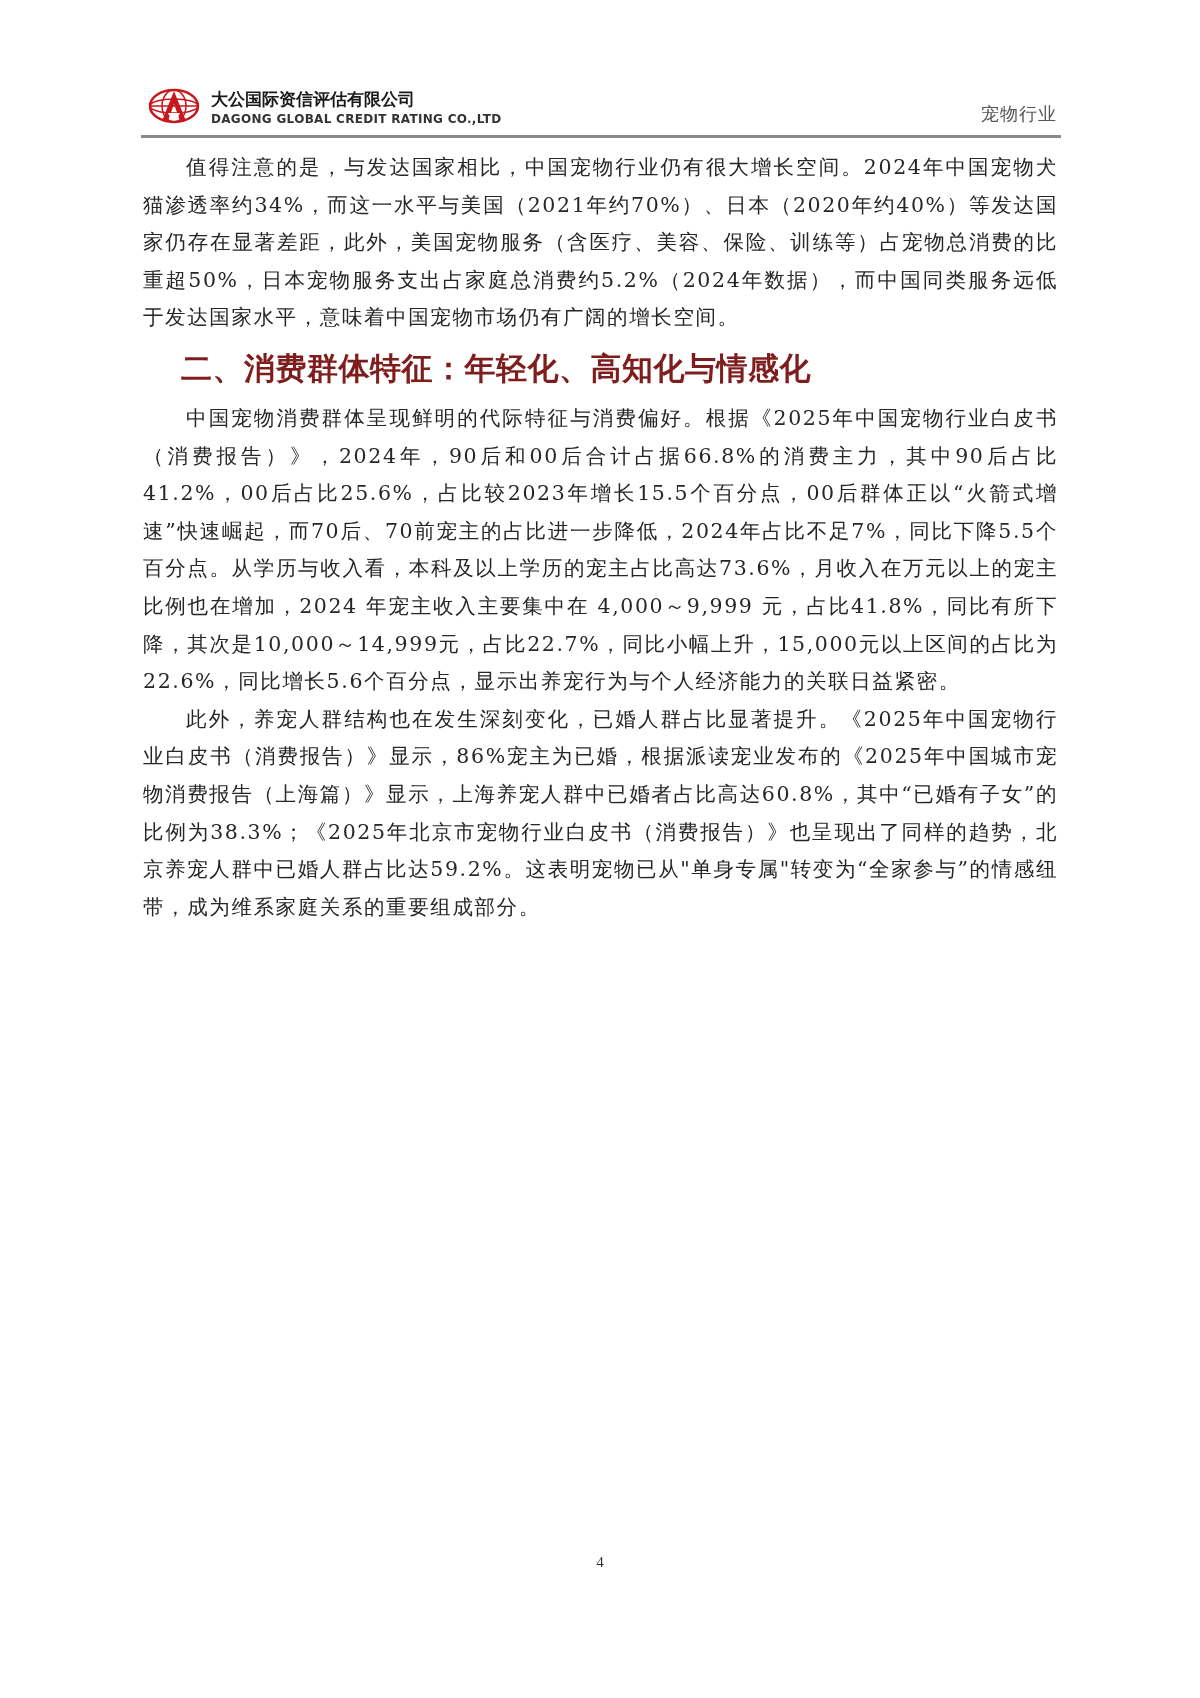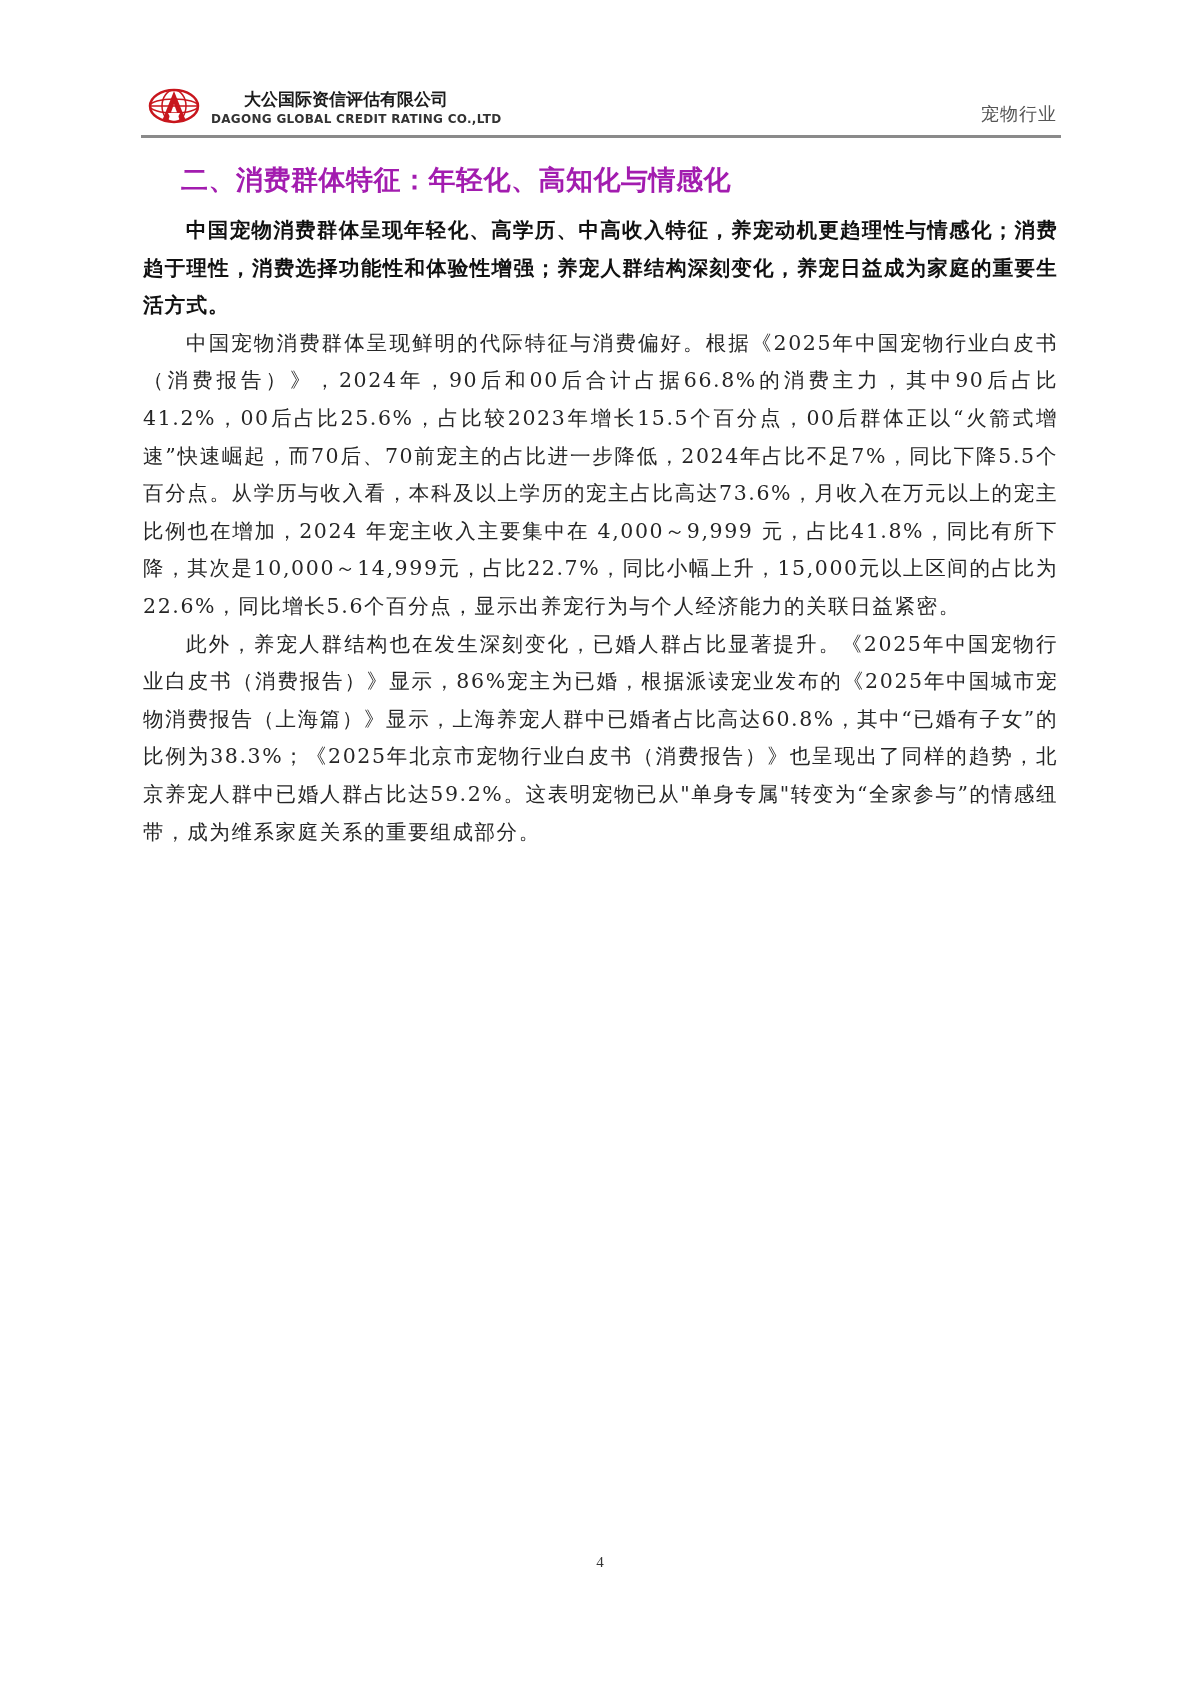--- a/index.html
+++ b/index.html
@@ -32,21 +32,20 @@
     .company-cn {
       position: absolute;
       left: 70px;
       top: 6px;
       font-family: "DejaVu Sans", "Liberation Sans", sans-serif;
       font-weight: bold;
       font-size: 17px;
       letter-spacing: 0px;
       color: #1a1a1a;
       white-space: nowrap;
-      margin-left: 33px;
     }
     .company-en {
       position: absolute;
       left: 70px;
       top: 30px;
       font-family: "DejaVu Sans", "Liberation Sans", sans-serif;
       font-weight: bold;
       font-size: 12px;
       letter-spacing: 0.3px;
       color: #333;
@@ -89,23 +88,23 @@
       font-family: "DejaVu Sans", "Liberation Sans", sans-serif;
       font-weight: bold;
       color: #111;
       letter-spacing: 1.2px;
     }
     h2 {
       margin: 13px 0 14px 0;
       padding-left: 38px;
       font-family: "DejaVu Sans", "Liberation Sans", sans-serif;
       font-weight: bold;
-      font-size: 27px;
+      font-size: 31px;
       line-height: 36px;
-      color: #a21caf;
+      color: #7f1d1d;
       letter-spacing: 0.5px;
     }
     .page-number {
       position: absolute;
       left: 0;
       width: 1200px;
       top: 1554px;
       text-align: center;
       font-family: "Liberation Serif", "DejaVu Serif", serif;
       font-size: 15px;
@@ -126,24 +125,24 @@
       <polygon points="20,25 32,25 30,29 22,29" fill="#ffffff"></polygon>
     </svg>
   </span>
   <span class="company-cn">大公国际资信评估有限公司</span>
   <span class="company-en">DAGONG GLOBAL CREDIT RATING CO.,LTD</span>
   <span class="header-section">宠物行业</span>
   <div class="header-rule"></div>
 </header>
 
 <main class="content">
+  <p>值得注意的是，与发达国家相比，中国宠物行业仍有很大增长空间。2024年中国宠物犬猫渗透率约34%，而这一水平与美国（2021年约70%）、日本（2020年约40%）等发达国家仍存在显著差距，此外，美国宠物服务（含医疗、美容、保险、训练等）占宠物总消费的比重超50%，日本宠物服务支出占家庭总消费约5.2%（2024年数据），而中国同类服务远低于发达国家水平，意味着中国宠物市场仍有广阔的增长空间。</p>
 
   <h2>二、消费群体特征：年轻化、高知化与情感化</h2>
 
-  <p class="bold">中国宠物消费群体呈现年轻化、高学历、中高收入特征，养宠动机更趋理性与情感化；消费趋于理性，消费选择功能性和体验性增强；养宠人群结构深刻变化，养宠日益成为家庭的重要生活方式。</p>
 
   <p>中国宠物消费群体呈现鲜明的代际特征与消费偏好。根据《2025年中国宠物行业白皮书（消费报告）》，2024年，90后和00后合计占据66.8%的消费主力，其中90后占比41.2%，00后占比25.6%，占比较2023年增长15.5个百分点，00后群体正以“火箭式增速”快速崛起，而70后、70前宠主的占比进一步降低，2024年占比不足7%，同比下降5.5个百分点。从学历与收入看，本科及以上学历的宠主占比高达73.6%，月收入在万元以上的宠主比例也在增加，2024 年宠主收入主要集中在 4,000～9,999 元，占比41.8%，同比有所下降，其次是10,000～14,999元，占比22.7%，同比小幅上升，15,000元以上区间的占比为22.6%，同比增长5.6个百分点，显示出养宠行为与个人经济能力的关联日益紧密。</p>
 
   <p>此外，养宠人群结构也在发生深刻变化，已婚人群占比显著提升。《2025年中国宠物行业白皮书（消费报告）》显示，86%宠主为已婚，根据派读宠业发布的《2025年中国城市宠物消费报告（上海篇）》显示，上海养宠人群中已婚者占比高达60.8%，其中“已婚有子女”的比例为38.3%；《2025年北京市宠物行业白皮书（消费报告）》也呈现出了同样的趋势，北京养宠人群中已婚人群占比达59.2%。这表明宠物已从"单身专属"转变为“全家参与”的情感纽带，成为维系家庭关系的重要组成部分。</p>
 
 </main>
 
 <div class="page-number">4</div>
 
 </body></html>

